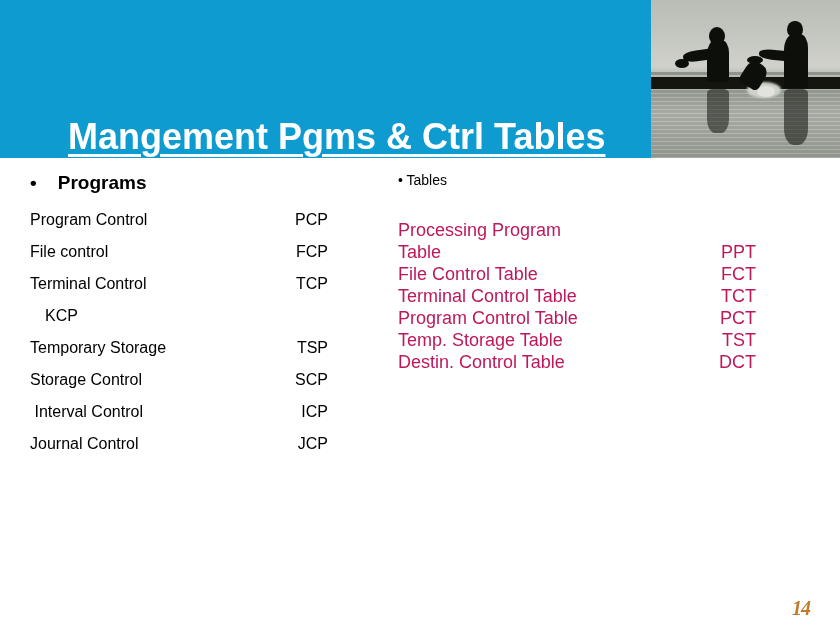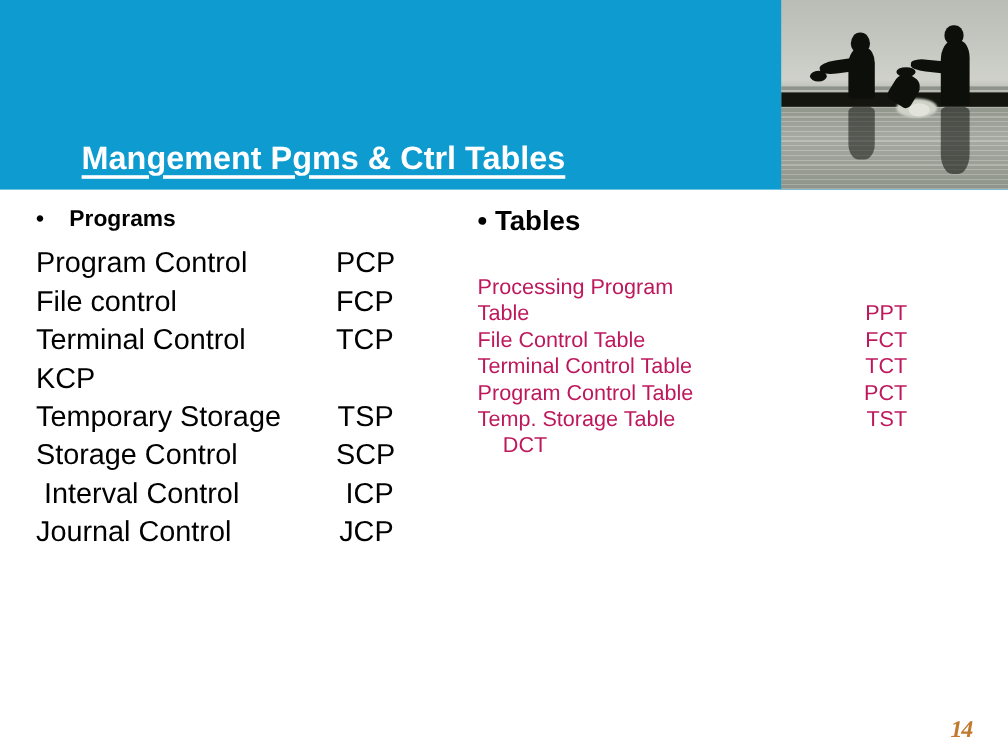--- a/index.html
+++ b/index.html
@@ -135,21 +135,21 @@
     filter: blur(0.6px);
   }
 
   
   #title {
     position: absolute;
     left: 68px;
     top: 119px;
     color: #ffffff;
     font-family: "Liberation Sans", sans-serif;
-    font-size: 27px;
+    font-size: 36px;
     font-weight: bold;
     letter-spacing: 0px;
     text-decoration: underline;
     text-underline-offset: 5px;
     text-decoration-thickness: 3px;
     white-space: nowrap;
     line-height: 1;
   }
 
   
@@ -170,42 +170,42 @@
     font-weight: bold;
     color: #000000;
     line-height: 1;
     margin-bottom: 12px;
     white-space: pre;
   }
   .left-row {
     display: flex;
     align-items: baseline;
     height: 32px;
-    font-size: 24px;
+    font-size: 16px;
     color: #000000;
     line-height: 32px;
   }
   .left-row .lbl {
     flex: 0 0 250px;
     white-space: pre;
   }
   .left-row .abbr {
     flex: 0 0 48px;
     text-align: right;
   }
 
   
   #col-right {
     position: absolute;
     left: 398px; top: 15px;
     width: 410px;
   }
   #right-heading {
-    font-size: 23px;
-    font-weight: bold;
+    font-size: 14px;
+    font-weight: normal;
     color: #000000;
     line-height: 1;
     margin-bottom: 32px;
     white-space: pre;
   }
   .right-row {
     display: flex;
     align-items: flex-start;
     font-size: 18px;
     color: #be185d;
@@ -324,20 +324,21 @@
           </div>
           <div class="right-row">
             <span class="lbl">Program Control Table</span>
             <span class="abbr">PCT</span>
           </div>
           <div class="right-row">
             <span class="lbl">Temp. Storage Table</span>
             <span class="abbr">TST</span>
           </div>
           <div class="right-row">
+            <span class="lbl">Destin. Control Table</span>
             <span class="abbr">DCT</span>
           </div>
         </div>
     </div>
 
   </div>
 
   <div id="page-number">14</div>
 
 </div>

